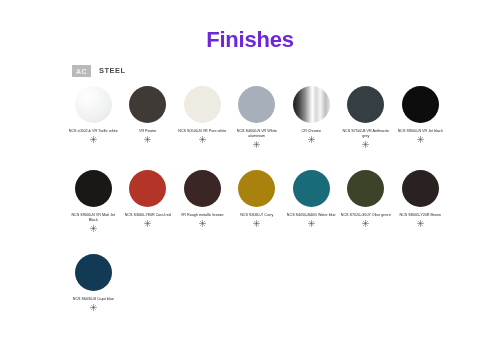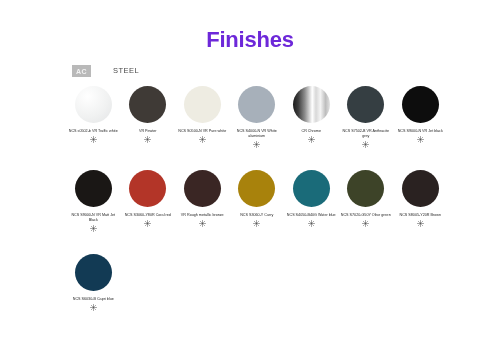--- a/index.html
+++ b/index.html
@@ -52,23 +52,23 @@
     font-weight: bold;
     letter-spacing: 0.4px;
     padding: 0 4px;
     display: flex;
     align-items: center;
     line-height: 1;
   }
   .brand-badge .steel-text {
     color: #4a4a4a;
     font-size: 7.5px;
-    font-weight: normal;
+    font-weight: bold;
     letter-spacing: 0.5px;
-    padding-left: 22px;
+    padding-left: 8px;
     display: flex;
     align-items: center;
     line-height: 1;
   }
 
   
   .swatch-grid {
     position: absolute;
     left: 66px;
     top: 86px;

